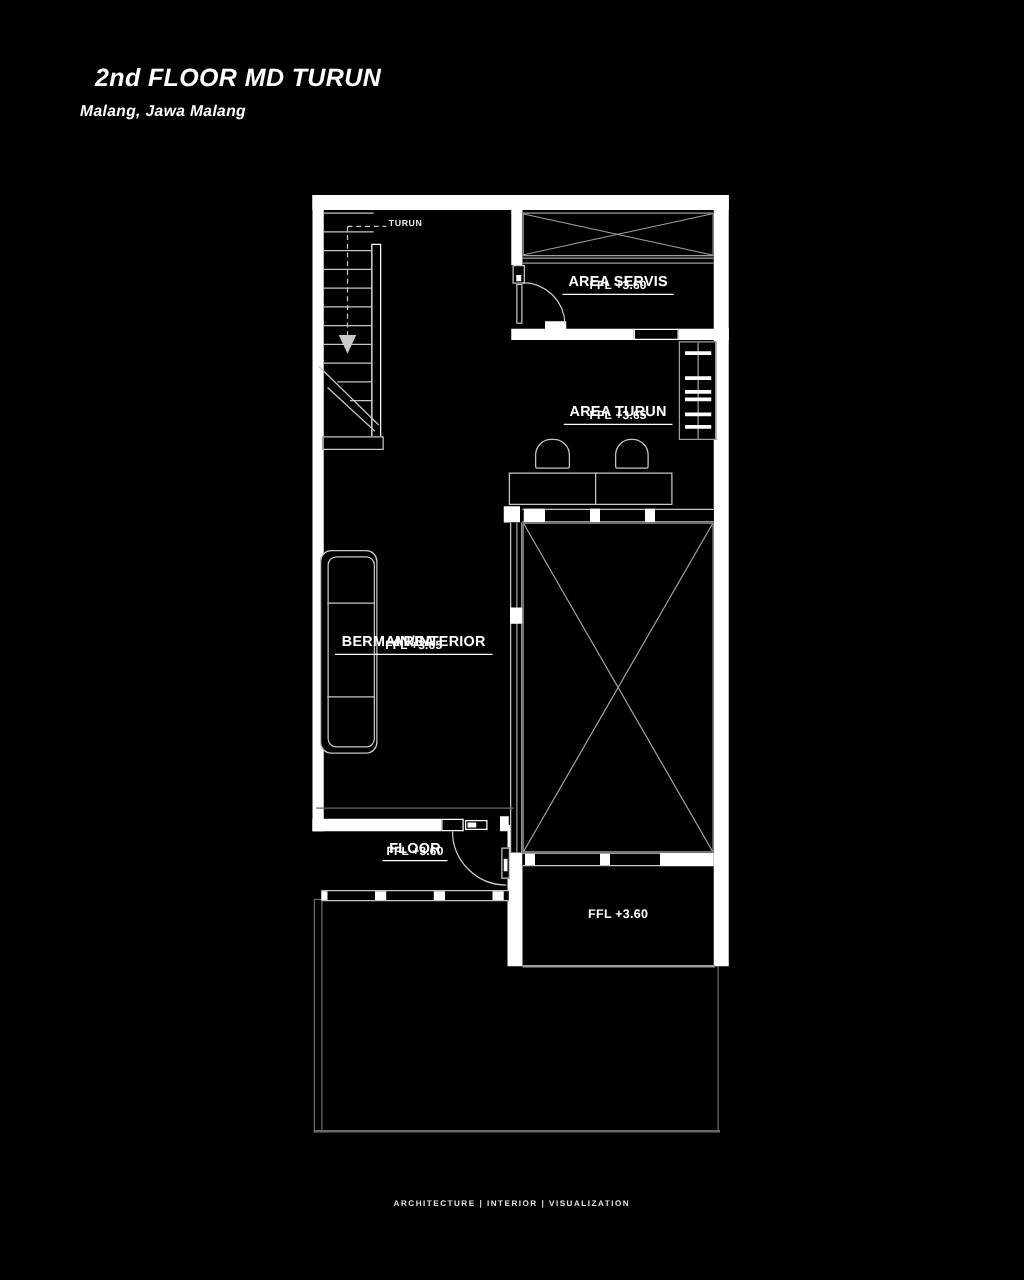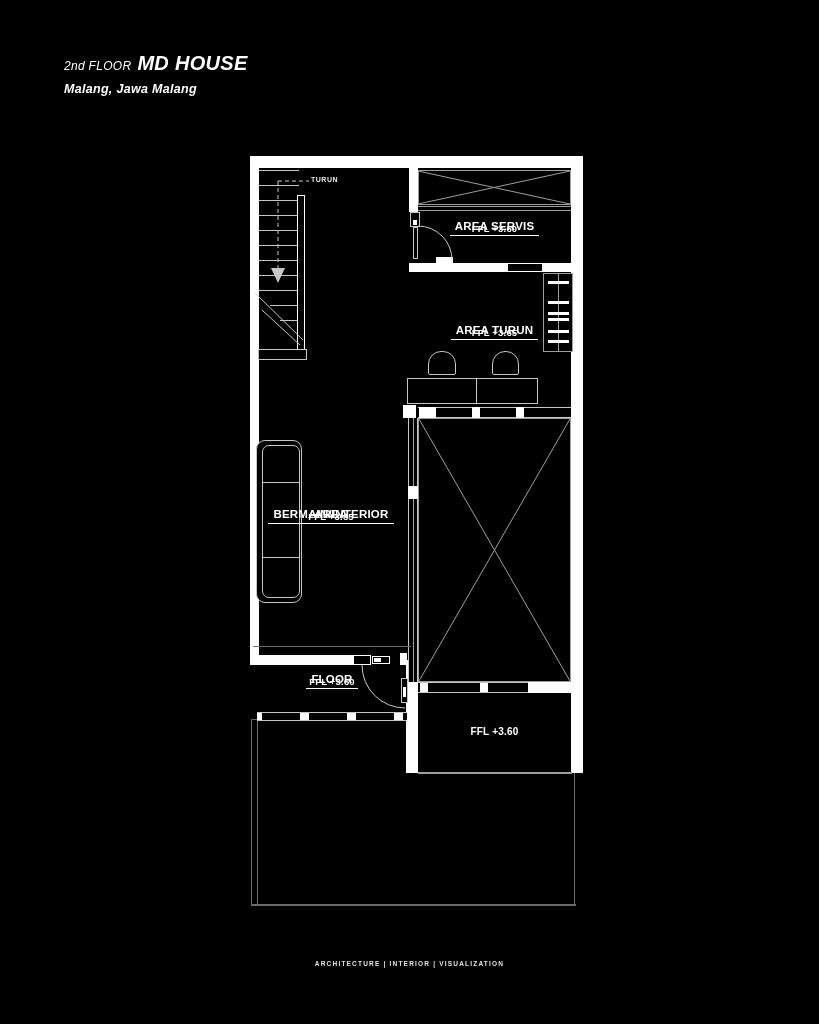--- a/index.html
+++ b/index.html
@@ -1,21 +1,21 @@
 <!DOCTYPE html>
 <html style="--bg: #000000; --wall: #ffffff; --line: #9e9e9e; --lite: #c6c6c6; --faint: #6a6a6a; --text: #ffffff;"><head>
 <meta charset="utf-8">
 <style>
   html,body{margin:0;padding:0;background:#000;}
   .page{position:relative;width:819px;height:1024px;background:var(--bg,#000);overflow:hidden;
         font-family:"Liberation Sans","DejaVu Sans",sans-serif;color:var(--text,#fff);}
   
   .title{position:absolute;left:64px;top:52px;font-style:italic;}
   .title .l1{white-space:nowrap;}
-  .title .floor{font-size:12px;font-weight:400;letter-spacing:.3px;}
+  .title .floor{font-size:20px;font-weight:700;letter-spacing:.3px;margin-left:12px;}
   .title .house{font-size:20px;font-weight:800;letter-spacing:.3px;margin-left:6px;}
   .title .loc{font-size:12.5px;font-weight:700;margin-top:7px;letter-spacing:.3px;}
   
   .plan{position:absolute;left:250px;top:156px;width:331px;height:752px;}
   .plan *{position:absolute;box-sizing:border-box;}
   .w{background:var(--wall,#fff);}
   .tl{background:var(--line,#9e9e9e);}
   .ll{background:var(--lite,#c6c6c6);}
   .fp{background:var(--faint,#6a6a6a);}
   .obox{border:1px solid var(--line,#9e9e9e);background:#000;}
@@ -34,21 +34,21 @@
         font-family:"DejaVu Sans","Liberation Sans",sans-serif;}
   .tagline{font-size:6.5px;font-weight:700;letter-spacing:1.2px;color:#e2e2e2;margin-top:2px;}
 </style>
 </head>
 <body>
 
 <div class="page">
 
   <div class="title">
     <div class="l1">
-      <span class="floor">2nd FLOOR</span><span class="house">MD HOUSE</span>
+      <span class="floor">2nd FLOOR</span><span class="house">MD TURUN</span>
     </div>
     <div class="loc">Malang, Jawa Malang</div>
   </div>
 
   <div class="plan">
 
     <div class="fp" style="left:1px;top:563px;width:156px;height:1px;"></div>
     <div class="fp" style="left:1px;top:564px;width:1px;height:186px;"></div>
     <div class="fp" style="left:7px;top:564px;width:1px;height:186px;"></div>
     <div class="fp" style="left:1px;top:748px;width:325px;height:2px;"></div>

